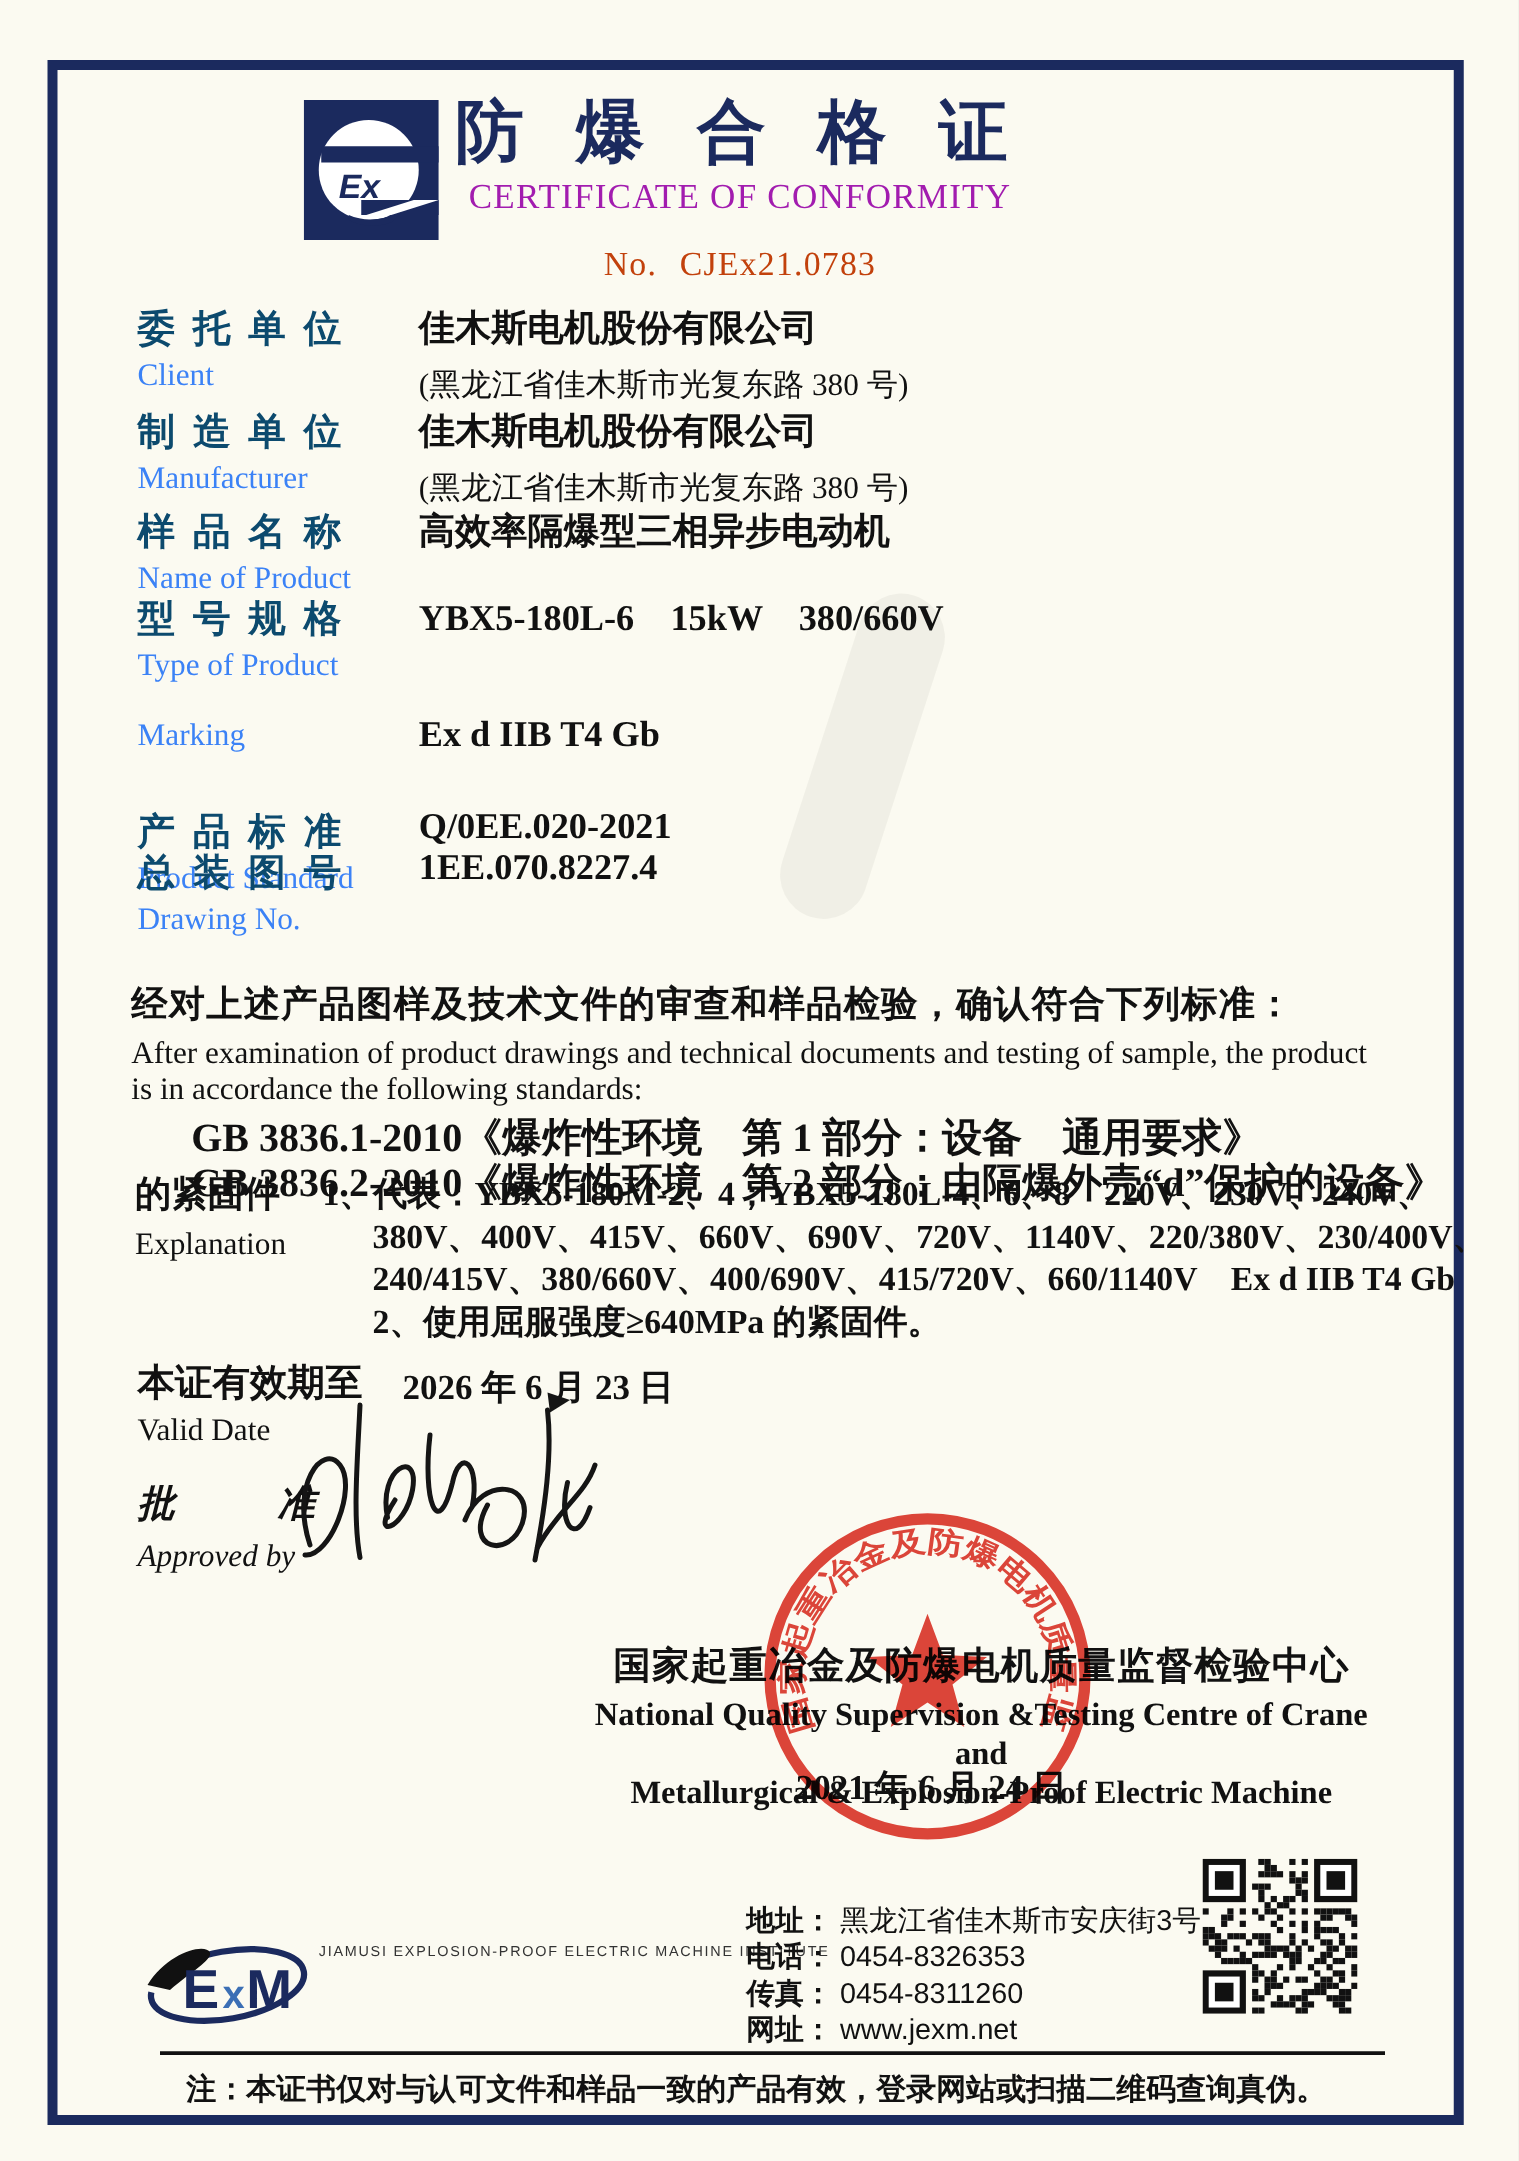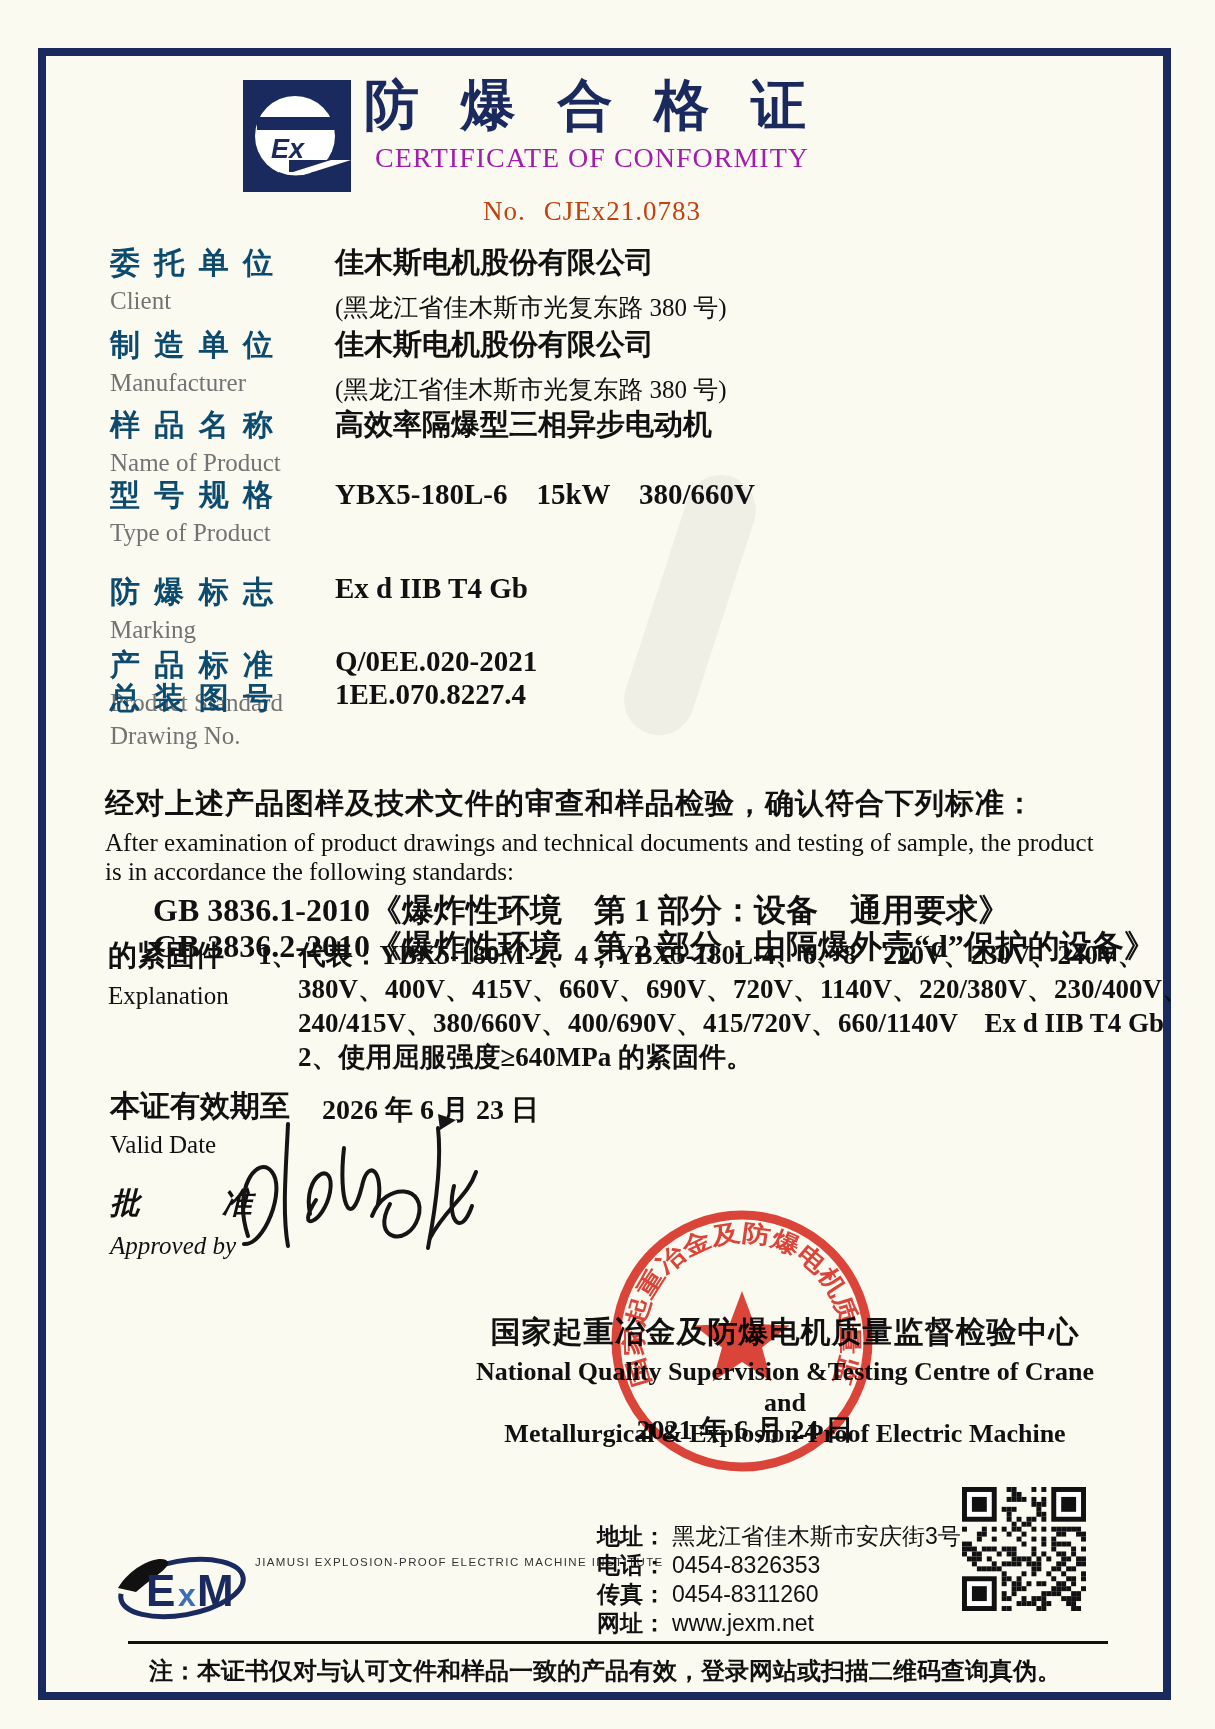--- a/index.html
+++ b/index.html
@@ -20,21 +20,21 @@
     font-size:55px;letter-spacing:14px;line-height:64px;white-space:nowrap;
   }
   .title-en{
     font-weight:normal;color:#a21caf;font-size:28px;letter-spacing:1px;margin-top:4px;white-space:nowrap;
   }
   .certno{font-size:27px;color:#c2410c;margin-top:22px;letter-spacing:1px;}
   .certno .no-label{margin-right:18px;}
   
   .row{position:absolute;left:110px;width:1000px;}
   .lab-cn{font-family:"Liberation Sans",sans-serif;font-weight:bold;font-size:30px;letter-spacing:3px;color:#0c4a6e;white-space:nowrap;}
-  .lab-en{font-size:25px;margin-top:3px;color:#737373;white-space:nowrap;}
+  .lab-en{font-size:25px;margin-top:3px;color:#3b82f6;white-space:nowrap;}
   .val{position:absolute;left:225px;top:0;width:760px;}
   .val-main{font-weight:bold;font-size:29px;white-space:nowrap;}
   .val-sub{font-size:25px;margin-top:8px;white-space:nowrap;}
   
   .statement{position:absolute;left:105px;top:784px;width:1010px;}
   .stmt-cn{font-family:"Liberation Sans",sans-serif;font-weight:bold;font-size:29px;letter-spacing:1px;white-space:nowrap;}
   .stmt-en{font-size:25px;line-height:29px;margin-top:4px;}
   .standards{margin-top:6px;}
   .standards div{font-weight:bold;font-size:32px;line-height:36px;padding-left:48px;white-space:nowrap;}
   
@@ -134,21 +134,20 @@
     <div class="lab">
         <div class="lab-cn">型 号 规 格</div>
         <div class="lab-en">Type of Product</div>
       </div>
     <div class="val">
         <div class="val-main">YBX5-180L-6　15kW　380/660V</div>
       </div>
   </div>
   <div class="row" style="top:572px">
     <div class="lab">
-        <div class="lab-cn">防 爆 标 志</div>
         <div class="lab-en">Marking</div>
       </div>
     <div class="val">
         <div class="val-main">Ex d IIB T4 Gb</div>
       </div>
   </div>
   <div class="row" style="top:645px">
     <div class="lab">
         <div class="lab-cn">产 品 标 准</div>
         <div class="lab-en">Product Standard</div>

